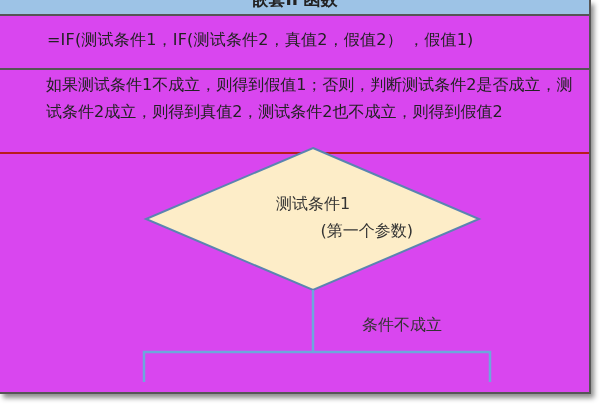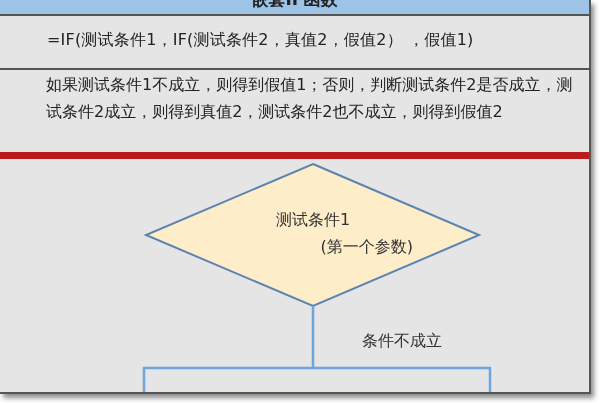--- a/index.html
+++ b/index.html
@@ -4,47 +4,47 @@
   <style>
     html, body { margin: 0; padding: 0; }
     body {
       width: 600px; height: 404px; background: #ffffff; position: relative; overflow: hidden;
       font-family: "DejaVu Sans", "Liberation Sans", sans-serif; color: #222;
     }
     .frame {
       position: absolute; left: 0; top: 0; width: 589px; height: 392px;
       border-right: 2px solid #555; border-bottom: 2px solid #555;
       box-shadow: 3px 4px 5px rgba(0,0,0,0.45);
-      background: #e5e5e5; overflow: hidden;
+      background: #d946ef; overflow: hidden;
     }
     .hdr {
       position: absolute; left: 0; top: 0; width: 589px; height: 14px;
       background: #9dc3e6; border-bottom: 2px solid #555;
       overflow: hidden;
     }
     .hdr-title {
       position: absolute; left: 0; width: 100%; top: -12px;
       text-align: center; font-size: 17px; font-weight: bold; color: #222;
     }
     .formula {
       position: absolute; left: 0; top: 16px; width: 589px; height: 52px;
       border-bottom: 2px solid #555;
     }
     .formula-text {
       position: absolute; left: 47px; top: 14px; font-size: 16px; white-space: nowrap; letter-spacing: 0.2px;
     }
     .explain {
       position: absolute; left: 0; top: 70px; width: 589px; height: 82px;
-      border-bottom: 7px solid #b91c1c; overflow: hidden;
+      border-bottom: 2px solid #b91c1c; overflow: hidden;
     }
     .explain-text {
       position: absolute; left: 46px; top: 2px; width: 540px;
       font-size: 16px; line-height: 26.5px;
     }
-    .flow { position: absolute; left: 0; top: 160px; width: 589px; height: 238px; }
+    .flow { position: absolute; left: 0; top: 144px; width: 589px; height: 238px; }
     svg { position: absolute; left: 0; top: 0; }
     .dlabel {
       position: absolute; left: 213px; width: 200px; text-align: center; font-size: 16px; color: #333;
     }
     .branch { position: absolute; font-size: 16px; color: #333; white-space: nowrap; }
   </style>
 </head>
 <body>
 
 <div class="frame">

